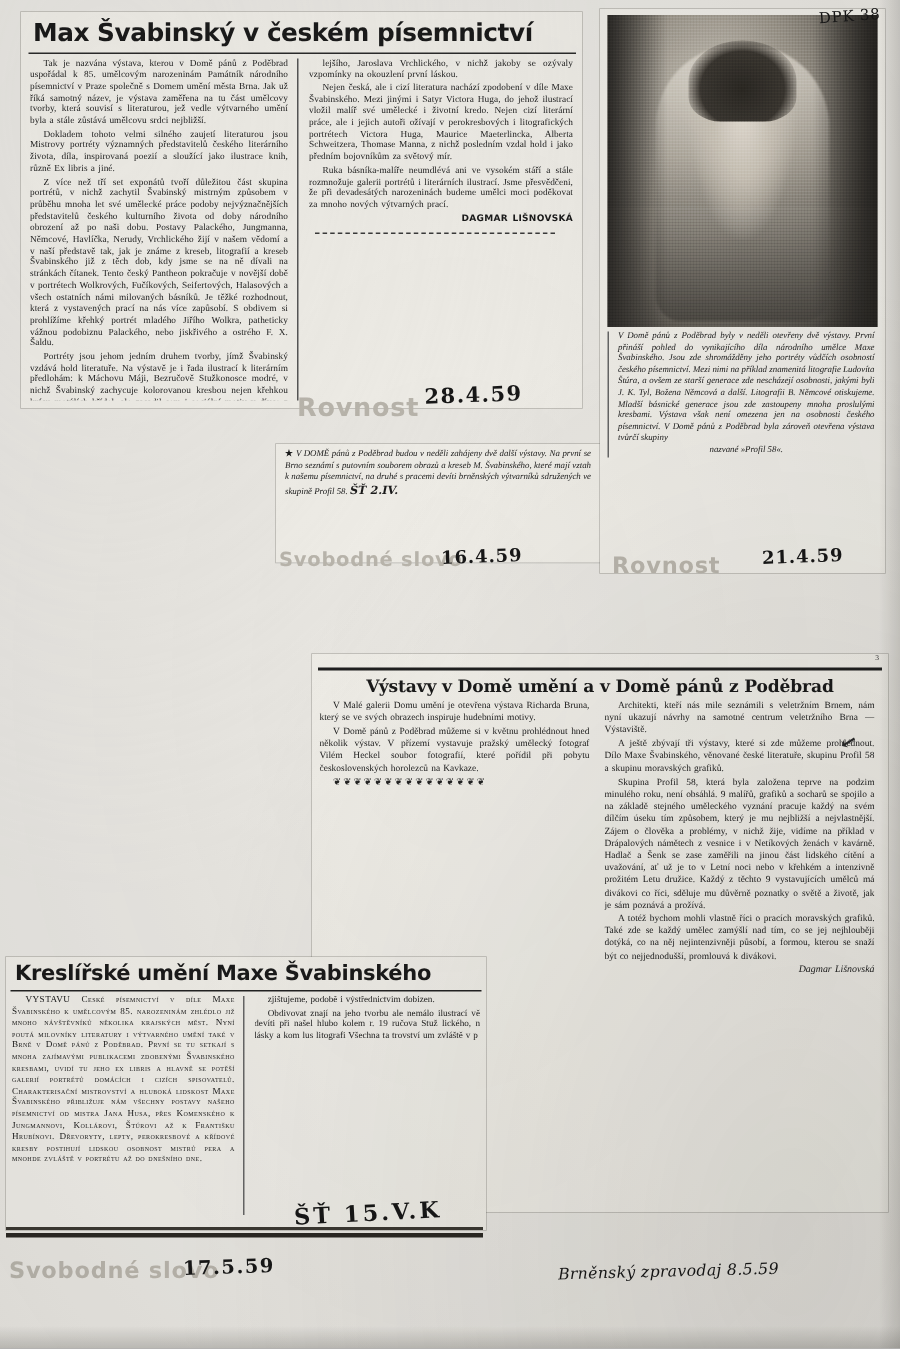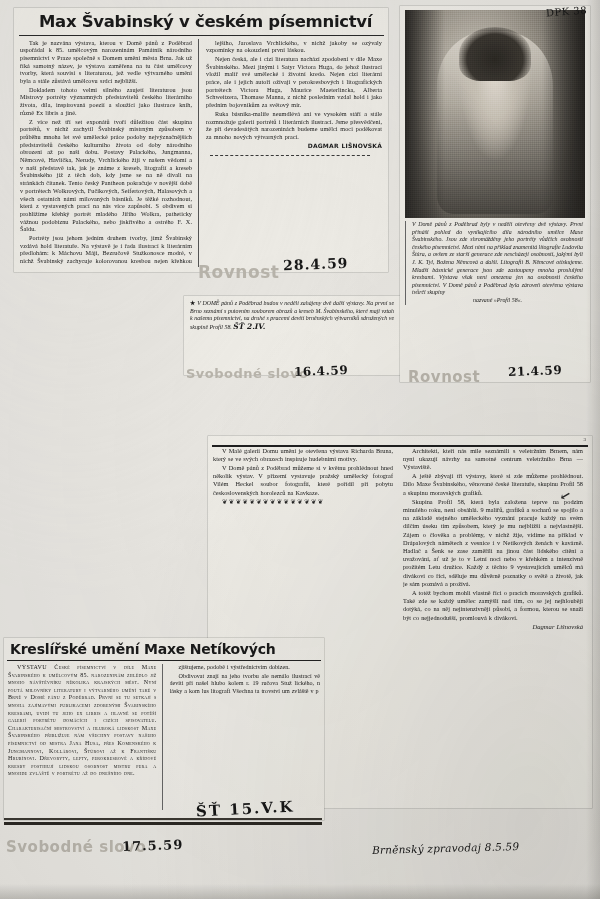--- a/index.html
+++ b/index.html
@@ -51,21 +51,20 @@
     padding: 0;
   }
   #clip1-head {
     font-family: "DejaVu Sans", sans-serif;
     font-weight: 700;
     font-size: 16.5px;
     letter-spacing: -0.3px;
     padding: 6px 4px 3px 8px;
     line-height: 1;
     white-space: nowrap;
-    margin-left: 17px;
   }
   #clip1-rule { height: 1px; background: #2a2a2a; margin: 1px 4px 3px 5px; }
   #clip1-cols {
     display: flex;
     gap: 7px;
     padding: 0 5px 0 6px;
     height: 228px;
   }
   #clip1-cols .c {
     width: 176px;
@@ -340,38 +339,39 @@
     </div>
     <div id="caption">
       <p>V Domě pánů z Poděbrad byly v neděli otevřeny dvě výstavy. První přináší pohled do vynikajícího díla národního umělce Maxe Švabinského. Jsou zde shromážděny jeho portréty vůdčích osobností českého písemnictví. Mezi nimi na příklad znamenitá litografie Ludovíta Štúra, a ovšem ze starší generace zde nescházejí osobnosti, jakými byli J. K. Tyl, Božena Němcová a další. Litografii B. Němcové otiskujeme. Mladší básnické generace jsou zde zastoupeny mnoha proslulými kresbami. Výstava však není omezena jen na osobnosti českého písemnictví. V Domě pánů z Poděbrad byla zároveň otevřena výstava tvůrčí skupiny</p>
       <p class="last">nazvané »Profil 58«.</p>
     </div>
   </div>
 
   <div class="clip" id="clip4">
     <div id="clip4-topnum">3</div>
     <div id="clip4-rule"></div>
+    <div id="clip4-head">Výstavy v Domě umění a v Domě pánů z Poděbrad</div>
     <div id="clip4-cols">
       <div class="c col-text">
         <p>V Malé galerii Domu umění je otevřena výstava Richarda Bruna, který se ve svých obrazech inspiruje hudebními motivy.</p>
         <p>V Domě pánů z Poděbrad můžeme si v květnu prohlédnout hned několik výstav. V přízemí vystavuje pražský umělecký fotograf Vilém Heckel soubor fotografií, které pořídil při pobytu československých horolezců na Kavkaze.</p>
         <p class="orn">❦❦❦❦❦❦❦❦❦❦❦❦❦❦❦</p>
       </div>
       <div class="c col-text">
         <p>Architekti, kteří nás mile seznámili s veletržním Brnem, nám nyní ukazují návrhy na samotné centrum veletržního Brna — Výstaviště.</p>
         <p>A ještě zbývají tři výstavy, které si zde můžeme prohlédnout. Dílo Maxe Švabinského, věnované české literatuře, skupinu Profil 58 a skupinu moravských grafiků.</p>
         <p>Skupina Profil 58, která byla založena teprve na podzim minulého roku, není obsáhlá. 9 malířů, grafiků a socharů se spojilo a na základě stejného uměleckého vyznání pracuje každý na svém dílčím úseku tím způsobem, který je mu nejbližší a nejvlastnější. Zájem o člověka a problémy, v nichž žije, vidíme na příklad v Drápalových námětech z vesnice i v Netíkových ženách v kavárně. Hadlač a Šenk se zase zaměřili na jinou část lidského cítění a uvažování, ať už je to v Letní noci nebo v křehkém a intenzivně prožitém Letu družice. Každý z těchto 9 vystavujících umělců má divákovi co říci, sděluje mu důvěrně poznatky o světě a životě, jak je sám poznává a prožívá.</p>
         <p>A totéž bychom mohli vlastně říci o pracích moravských grafiků. Také zde se každý umělec zamýšlí nad tím, co se jej nejhlouběji dotýká, co na něj nejintenzivněji působí, a formou, kterou se snaží být co nejjednodušší, promlouvá k divákovi.</p>
         <p class="byline-ital">Dagmar Lišnovská</p>
       </div>
     </div>
   </div>
 
   <div class="clip" id="clip5">
-    <div id="clip5-head">Kreslířské umění Maxe Netíkových</div>
+    <div id="clip5-head">Kreslířské umění Maxe Švabinského</div>
     <div id="clip5-rule"></div>
     <div id="clip5-cols">
       <div class="c first col-text">
         <p class="smallcaps-lead">VÝSTAVU České písemnictví v díle Maxe Švabinského k umělcovým 85. narozeninám zhlédlo již mnoho návštěvníků několika krajských měst. Nyní poutá milovníky literatury i výtvarného umění také v Brně v Domě pánů z Poděbrad. První se tu setkají s mnoha zajímavými publikacemi zdobenými Švabinského kresbami, uvidí tu jeho ex libris a hlavně se potěší galerií portrétů domácích i cizích spisovatelů. Charakterisační mistrovství a hluboká lidskost Maxe Švabinského přibližuje nám všechny postavy našeho písemnictví od mistra Jana Husa, přes Komenského k Jungmannovi, Kollárovi, Štúrovi až k Františku Hrubínovi. Dřevoryty, lepty, perokresbové a křídové kresby postihují lidskou osobnost mistrů pera a mnohde zvláště v portrétu až do dnešního dne.</p>
       </div>
       <div class="c col-text">
         <p>zjištujeme, podobě i výstřednictvím dobizen.</p>
         <p>Obdivovat znají na jeho tvorbu ale nemálo ilustrací vě devíti při našel hlubo kolem r. 19 ručova Stuž lického, n lásky a kom lus litografi Všechna ta trovství um zvláště v p</p>
       </div>
     </div>

